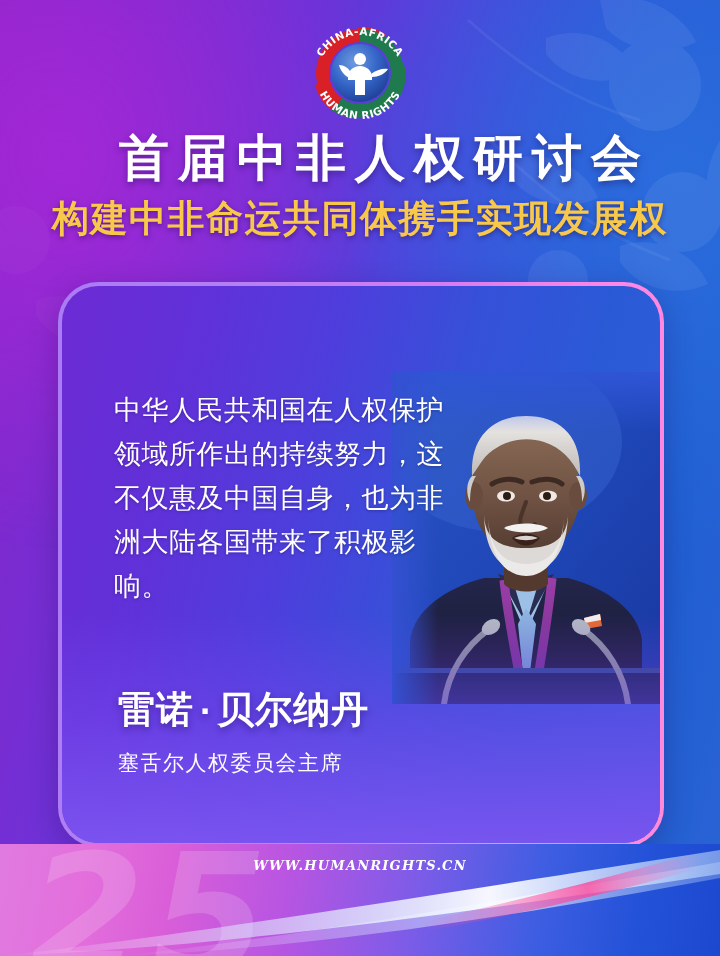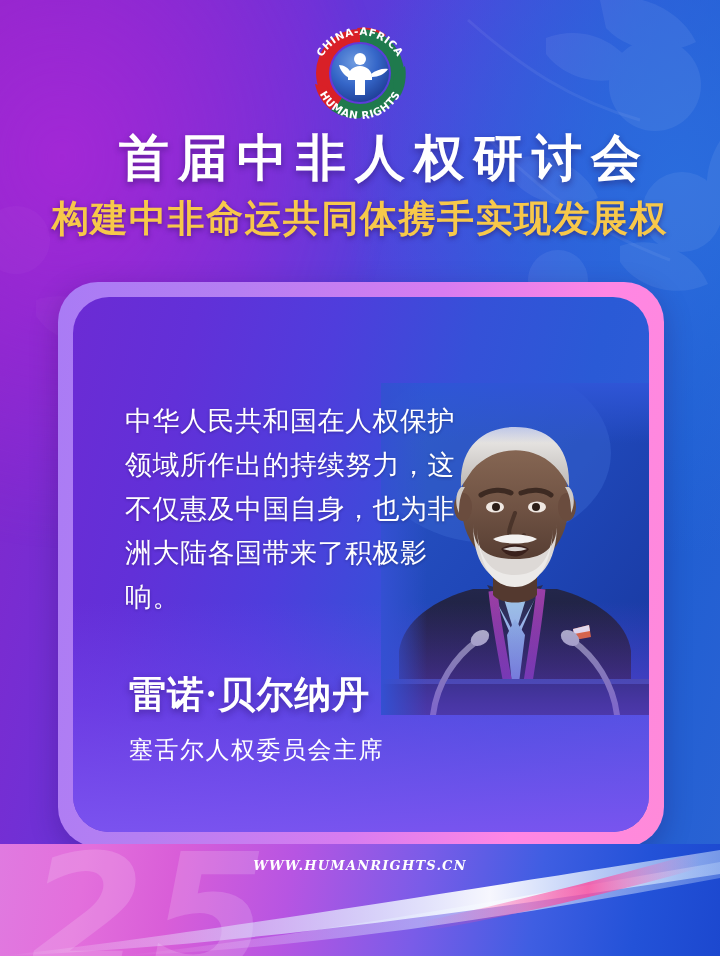--- a/index.html
+++ b/index.html
@@ -71,21 +71,21 @@
     color:#f7c84a;
     letter-spacing:1.5px;
     text-shadow:0 2px 5px rgba(40,10,80,.5);
   }
   
   .card-outer {
     position:absolute;
     left:58px; top:282px;
     width:606px; height:565px;
     border-radius:40px;
-    padding:15px;
+    padding:4px;
     background:linear-gradient(100deg,#a97bf5 0%, #b57ff2 25%, #d87cf0 55%, #ff86e4 78%, #ff8ad9 100%);
     box-shadow:0 8px 28px rgba(30,8,70,.25);
   }
   .card-inner {
     position:relative;
     width:100%; height:100%;
     border-radius:36px;
     overflow:hidden;
     background:linear-gradient(104deg,
       #6c2bd4 0%,
@@ -128,30 +128,30 @@
     color:#ffffff;
     letter-spacing:.5px;
     z-index:6;
     text-shadow:0 1px 3px rgba(20,10,60,.35);
   }
   
   .speaker {
     position:absolute; left:56px; bottom:66px; z-index:6;
   }
   .speaker-name {
-    font-family:Liberation Serif, serif;
+    font-family:Liberation Mono, monospace;
     font-size:37px; font-weight:bold;
     color:#ffffff;
     letter-spacing:1px;
     text-shadow:0 3px 7px rgba(35,10,90,.45);
   }
   .speaker-role {
     margin-top:14px;
     font-family:"DejaVu Sans","Liberation Sans", sans-serif;
-    font-size:24px;
+    font-size:21px;
     color:#ffffff;
     letter-spacing:1.5px;
   }
   
   .footer {
     position:absolute; left:0; right:0; bottom:0; height:112px;
     overflow:hidden;
     background:linear-gradient(100deg,
       #e07ae0 0%,
       #e36fdc 12%,

